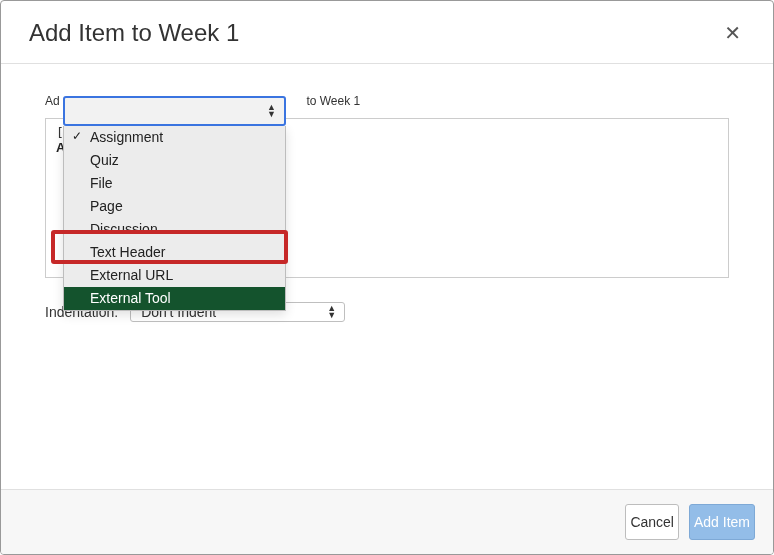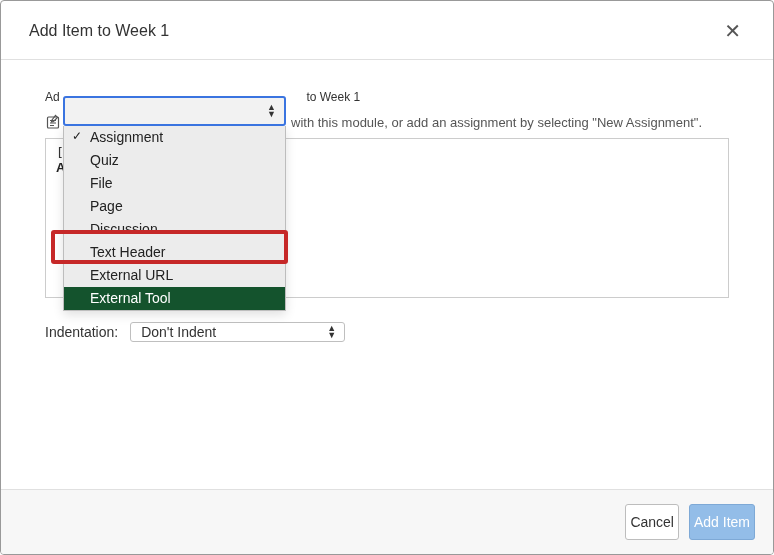--- a/index.html
+++ b/index.html
@@ -14,21 +14,21 @@
       overflow: hidden;
     }
     .modal-header {
       padding: 18px 28px 16px;
       border-bottom: 1px solid #e0e0e0;
       display: flex;
       justify-content: space-between;
       align-items: center;
     }
     .modal-title {
-      font-size: 16px;
+      font-size: 24px;
       font-weight: 400;
       color: #333;
     }
     .close-btn {
       font-size: 20px;
       color: #555;
       cursor: pointer;
       background: none;
       border: none;
       padding: 0 4px;
@@ -195,31 +195,20 @@
 <div class="modal-header">
   <h2 class="modal-title">Add Item to Week 1</h2>
   <button class="close-btn">✕</button>
 </div>
 
 <div class="modal-body">
   <div class="add-line">
     <span>Ad</span>
     <span style="display:inline-block;width:240px;"></span>
     <span>to Week 1</span>
-  </div>
-  <div class="helper-line">
-    <span class="helper-icon">
-      <svg width="16" height="16" viewBox="0 0 16 16" fill="none" stroke="#555" stroke-width="1.2">
-        <rect x="2.5" y="3" width="11" height="11" rx="1"></rect>
-        <path d="M5 6.5h6M5 9h6M5 11.5h4"></path>
-        <path d="M10.5 1.5l2 2-4 4-2 .5.5-2z"></path>
-      </svg>
-    </span>
-    <span style="display:inline-block;width:218px;"></span>
-    <span>with this module, or add an assignment by selecting "New Assignment".</span>
   </div>
   <div class="list-box">
     <div class="lb-bracket">[</div>
     <div class="lb-bold">A</div>
   </div>
 
   <div class="indent-row">
     <span>Indentation:</span>
     <div class="select indent-select">
       <span>Don't Indent</span>

